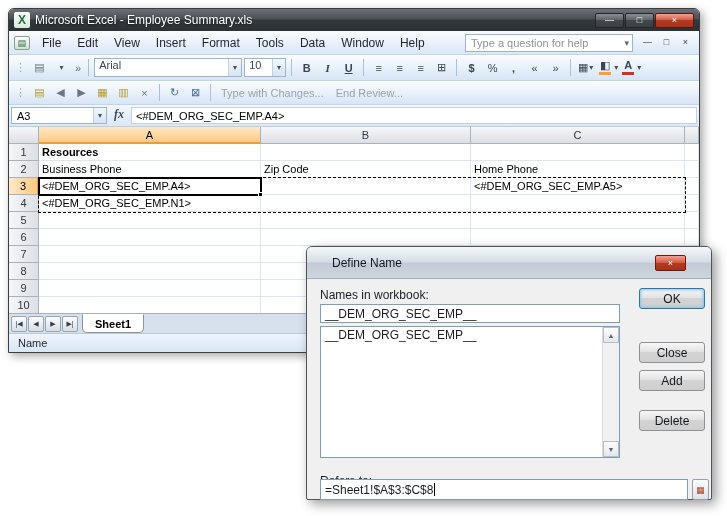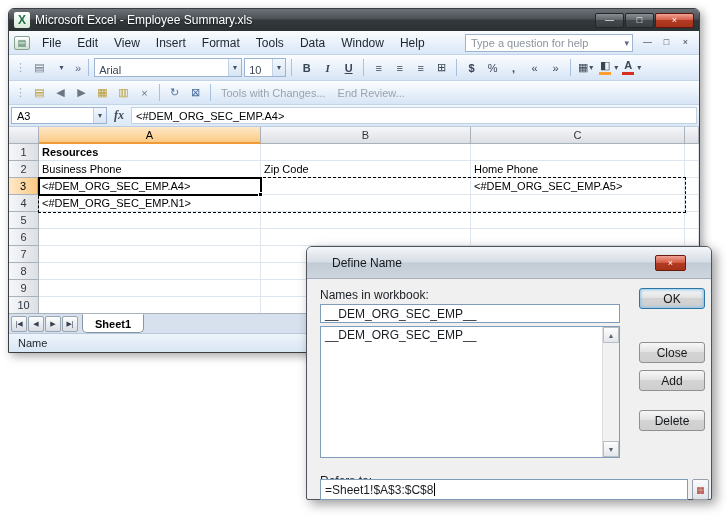--- a/index.html
+++ b/index.html
@@ -42,40 +42,40 @@
 
   .toolbar { flex: 0 0 26px; background: linear-gradient(#fbfdff,#d7e5f6);
              border-bottom: 1px solid #c3d5e9; display: flex; align-items: center;
              padding: 0 4px; gap: 2px; font-size: 11px; color: #3a4656; }
   .toolbar.t2 { flex: 0 0 24px; }
   .grip { color: #93a9c4; font-size: 11px; padding: 0 2px; }
   .tbtn { min-width: 19px; height: 19px; display: inline-flex; align-items: center;
           justify-content: center; border-radius: 2px; }
   .tsep { width: 1px; height: 17px; background: #a9c0dc; margin: 0 3px; flex: 0 0 1px; }
   .combo { height: 19px; background: #fff; border: 1px solid #9cb4d1; display: flex;
-           align-items: flex-end; padding-left: 4px; }
+           align-items: flex-start; padding-left: 4px; }
   .combo .chev { margin-left: auto; width: 13px; height: 100%; border-left: 1px solid #c0d2e6;
                  font-size: 8px; color: #41506b; display: flex; align-items: center;
                  justify-content: center; background: linear-gradient(#f2f7fc,#d8e5f3); }
   .font-combo { width: 148px; } .size-combo { width: 42px; }
   .bold { font-weight: 700; }
   .it { font-style: italic; font-family: "Liberation Serif", serif; }
   .un { text-decoration: underline; }
   .colorbtn { display: inline-flex; flex-direction: column; align-items: center;
               justify-content: center; min-width: 16px; height: 19px; line-height: 1; }
   .colorbtn .bar { width: 12px; height: 3px; margin-top: 1px; }
   .bar-fill { background: #ff9e2c; }
   .bar-font { background: #d6311f; }
   .mini { font-size: 8px; margin-left: 1px; color: #41506b; }
   .ovf { color: #5a6b80; font-size: 11px; padding: 0 2px; }
   .grayed { color: #9aa3ad; padding: 0 5px; }
   .ic-y { color: #b99a2e; } .ic-b { color: #4a6d9b; } .ic-g { color: #6b7684; }
 
   .fbar { flex: 0 0 21px; background: linear-gradient(#f2f7fd,#dbe8f6);
-          border-bottom: 1px solid #bccde0; display: flex; align-items: center;
+          border-bottom: 1px solid #bccde0; display: flex; align-items: flex-start;
           padding: 2px; gap: 3px; }
   .namebox { width: 96px; height: 17px; background: #fff; border: 1px solid #9cb4d1;
              font-size: 11px; display: flex; align-items: center; padding-left: 5px; }
   .namebox .chev { margin-left: auto; width: 13px; height: 100%; border-left: 1px solid #c0d2e6;
                    font-size: 8px; display: flex; align-items: center; justify-content: center;
                    color: #41506b; background: linear-gradient(#f2f7fc,#d8e5f3); }
   .fx { font-family: "Liberation Serif", serif; font-style: italic; font-weight: 700;
         font-size: 12px; color: #3c4a5c; padding: 0 4px; }
   .finput { flex: 1; height: 17px; background: #fff; border: 1px solid #c3d2e2; font-size: 11px;
             display: flex; align-items: center; padding-left: 4px; color: #000; }
@@ -249,21 +249,21 @@
     <span class="tbtn ic-y">▤</span>
     <span class="tbtn ic-g">◀</span>
     <span class="tbtn ic-g">▶</span>
     <span class="tbtn ic-y">▦</span>
     <span class="tbtn ic-y">▥</span>
     <span class="tbtn ic-g">×</span>
     <span class="tsep"></span>
     <span class="tbtn ic-b">↻</span>
     <span class="tbtn ic-b">⊠</span>
     <span class="tsep"></span>
-    <span class="grayed">Tools with Changes...</span>
+    <span class="grayed">Type with Changes...</span>
     <span class="grayed">End Review...</span>
   </div>
 
   <div class="fbar">
     <span class="namebox">
       <span>A3</span>
       <span class="chev">▾</span>
     </span>
     <span class="fx">fx</span>
     <span class="finput">&lt;#DEM_ORG_SEC_EMP.A4&gt;</span>

